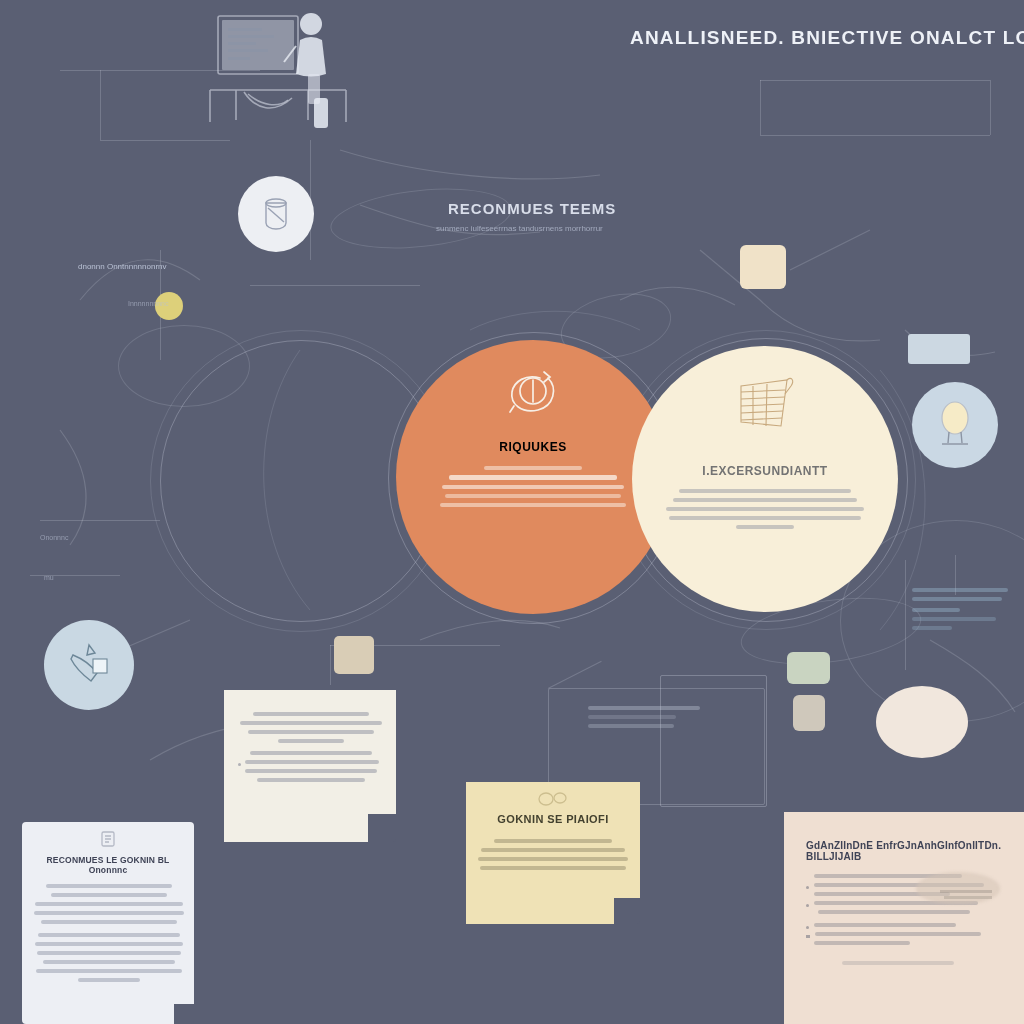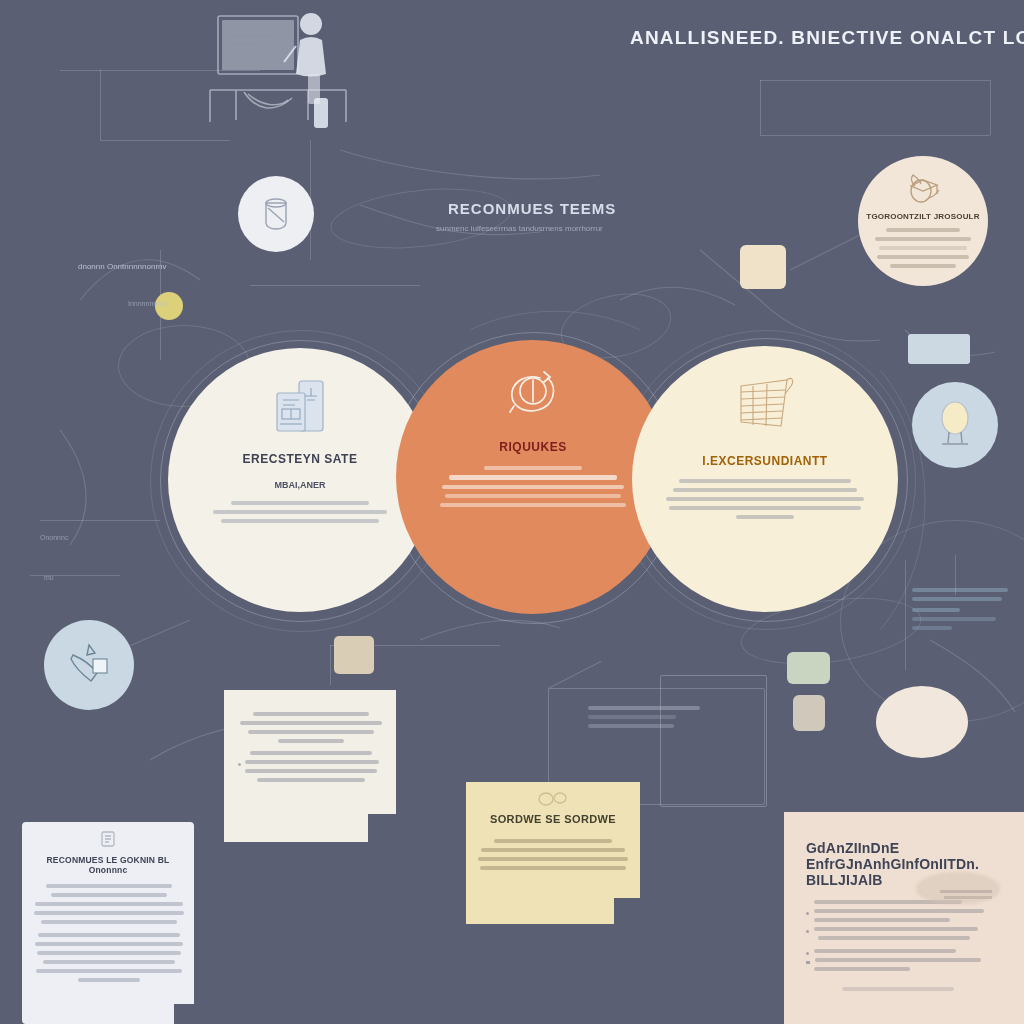--- a/index.html
+++ b/index.html
@@ -150,102 +150,61 @@
         <circle cx="115" cy="22" r="11"></circle>
         <path d="M104,38 q11,-6 22,0 l4,34 q-15,5 -30,0 z"></path>
         <rect x="112" y="72" width="12" height="30" rx="2" fill="rgba(226,230,240,.6)"></rect>
         <rect x="118" y="96" width="14" height="30" rx="3"></rect>
       </g>
       <path d="M100,44 L88,60" stroke="rgba(232,236,244,.8)" stroke-width="2" fill="none"></path>
     </svg>
   </div>
 
 
-  <div class="minicircle" style="left:858px;top:156px;width:130px;height:130px;background:#f2e6d8;padding-top:16px;">
-    <svg width="44" height="34" viewBox="0 0 44 34">
-      <g fill="none" stroke="#b99d7d" stroke-width="1.3">
-        <ellipse cx="20" cy="19" rx="10" ry="11"></ellipse>
-        <path d="M10,14 L22,8 L36,13 L22,19 Z"></path>
-        <path d="M36,13 L36,22"></path>
-        <path d="M28,26 q6,-2 10,-8"></path>
-        <path d="M14,14 q-6,-6 -2,-11 q6,4 8,9"></path>
-      </g>
-    </svg>
-    <div class="ttl" style="font-size:8px;color:#4c4030;margin-top:6px;letter-spacing:.2px;">TGOROONTZILT JROSOULR</div>
-    <div style="width:100px;margin-top:7px;color:#8c7f6d;">
-      <div class="tline s" style="width:74px;"></div>
-      <div class="tline s" style="width:96px;"></div>
-      <div class="tline s" style="width:88px;opacity:.22;"></div>
-      <div class="tline s" style="width:92px;"></div>
-      <div class="tline s" style="width:66px;"></div>
-    </div>
-  </div>
 
   <div class="mid-head" style="left:448px;top:200px;font-size:15px;">RECONMUES TEEMS</div>
   <div class="faintlabel" style="left:436px;top:224px;font-size:8px;opacity:.75;">sunmenc iulfeseerrnas tandusrnens morrhorrur</div>
 
   <div class="halo" style="left:160px;top:340px;width:280px;height:280px;"></div>
   <div class="halo" style="left:388px;top:332px;width:290px;height:290px;"></div>
   <div class="halo" style="left:624px;top:338px;width:282px;height:282px;"></div>
   <div class="halo" style="left:150px;top:330px;width:300px;height:300px;opacity:.5;"></div>
   <div class="halo" style="left:616px;top:330px;width:298px;height:298px;opacity:.5;"></div>
 
-  <div class="bigcircle" style="left:168px;top:348px;width:264px;height:264px;background:#f4f1e8;padding-top:28px;">
-    <svg width="62" height="62" viewBox="0 0 62 62">
-      <g fill="#dbe4ee" stroke="#9fb2c6" stroke-width="1.2">
-        <rect x="30" y="5" width="24" height="50" rx="3"></rect>
-        <rect x="8" y="17" width="28" height="38" rx="2"></rect>
-      </g>
-      <g fill="none" stroke="#8fa5bb" stroke-width="1.1">
-        <path d="M42,12 v8 M36,20 h12 M38,24 h8"></path>
-        <path d="M14,24 h16 M14,29 h12"></path>
-        <rect x="13" y="33" width="18" height="10"></rect>
-        <path d="M22,33 v10"></path>
-        <path d="M11,48 h22"></path>
-      </g>
-    </svg>
-    <div class="ttl" style="font-size:12px;color:#3e4253;margin-top:14px;">ERECSTEYN SATE</div>
-    <div class="sub" style="font-size:9px;color:#4d5165;margin-top:14px;">MBAI,ANER</div>
-    <div style="width:180px;margin-top:11px;color:#7e8498;">
-      <div class="tline s" style="width:138px;"></div>
-      <div class="tline s" style="width:174px;"></div>
-      <div class="tline s" style="width:158px;"></div>
-    </div>
-  </div>
 
   <div class="bigcircle" style="left:396px;top:340px;width:274px;height:274px;background:#e08a5e;padding-top:22px;">
     <svg width="66" height="62" viewBox="0 0 66 62">
       <g fill="none" stroke="#f7efe6" stroke-width="1.7" stroke-linecap="round">
         <path d="M48,16 C58,26 54,44 38,48 C22,52 10,42 12,30 C14,19 26,12 40,16"></path>
         <circle cx="33" cy="29" r="13"></circle>
         <path d="M33,18 L33,40"></path>
         <path d="M44,10 L50,15 L44,20"></path>
         <path d="M14,44 L10,50"></path>
       </g>
     </svg>
-    <div class="ttl" style="font-size:12px;color:#7f1d1d;margin-top:16px;">RIQUUKES</div>
+    <div class="ttl" style="font-size:12px;color:#000000;margin-top:16px;">RIQUUKES</div>
     <div style="width:190px;margin-top:12px;color:#fdf4ec;">
       <div class="tline s" style="width:98px;opacity:.5;"></div>
       <div class="tline" style="width:168px;opacity:.75;"></div>
       <div class="tline s" style="width:182px;opacity:.6;"></div>
       <div class="tline s" style="width:176px;opacity:.45;"></div>
       <div class="tline s" style="width:186px;opacity:.5;"></div>
     </div>
   </div>
 
   <div class="bigcircle" style="left:632px;top:346px;width:266px;height:266px;background:#f8efd9;padding-top:24px;">
     <svg width="72" height="64" viewBox="0 0 72 64">
       <g fill="none" stroke="#c8a97e" stroke-width="1.1">
         <path d="M12,16 L12,52 L52,56 L58,10 Z"></path>
         <path d="M12,22 L56,20 M12,29 L56,27 M12,36 L55,34 M12,43 L54,41 M12,50 L53,48"></path>
         <path d="M24,16 L24,55 M38,14 L37,56"></path>
         <path d="M58,10 C62,6 66,10 62,16 L56,24"></path>
       </g>
     </svg>
-    <div class="ttl" style="font-size:12px;color:#a16207;margin-top:20px;">I.EXCERSUNDIANTT</div>
+    <div class="ttl" style="font-size:12px;color:#737373;margin-top:30px;">I.EXCERSUNDIANTT</div>
     <div style="width:200px;margin-top:11px;color:#7a8094;">
       <div class="tline s" style="width:172px;"></div>
       <div class="tline s" style="width:184px;"></div>
       <div class="tline s" style="width:198px;"></div>
       <div class="tline s" style="width:192px;"></div>
       <div class="tline s" style="width:58px;"></div>
     </div>
   </div>
 
   <div class="badge" style="left:238px;top:176px;width:76px;height:76px;background:#edeff3;">
@@ -324,21 +283,21 @@
     <div style="position:absolute;right:0;bottom:0;width:28px;height:28px;background:#5a5f73;border-radius:0 0 3px 0;"></div>
   </div>
 
   <div class="card" style="left:466px;top:782px;width:174px;height:142px;background:#efe2b6;border-radius:0 0 24px 0;padding:8px 12px 0 12px;text-align:center;">
     <svg width="34" height="18" viewBox="0 0 34 18" style="opacity:.45;">
       <g fill="none" stroke="#a3935f" stroke-width="1.3">
         <ellipse cx="10" cy="9" rx="7" ry="6"></ellipse>
         <ellipse cx="24" cy="8" rx="6" ry="5"></ellipse>
       </g>
     </svg>
-    <div class="ttl" style="font-size:11px;color:#43412f;letter-spacing:.4px;margin-top:1px;">SORDWE SE SORDWE</div>
+    <div class="ttl" style="font-size:11px;color:#43412f;letter-spacing:.4px;margin-top:1px;">GOKNIN SE PIAIOFI</div>
     <div style="width:150px;margin:14px auto 0 auto;color:#7b7357;">
       <div class="tline s" style="width:118px;"></div>
       <div class="tline s" style="width:144px;"></div>
       <div class="tline s" style="width:150px;"></div>
       <div class="tline s" style="width:146px;"></div>
     </div>
     <div style="position:absolute;right:0;bottom:0;width:26px;height:26px;background:#5a5f73;border-radius:0 0 3px 0;"></div>
   </div>
 
   <div class="card" style="left:22px;top:822px;width:172px;height:202px;background:#edeff4;border-radius:4px 4px 16px 4px;padding:8px 12px 0 12px;text-align:center;">
@@ -359,21 +318,21 @@
       <div class="tline s" style="width:148px;"></div>
       <div class="tline s" style="width:144px;"></div>
       <div class="tline s" style="width:132px;"></div>
       <div class="tline s" style="width:146px;"></div>
       <div class="tline s" style="width:62px;"></div>
     </div>
     <div style="position:absolute;right:0;bottom:0;width:20px;height:20px;background:#5a5f73;border-radius:0 0 3px 0;"></div>
   </div>
 
   <div class="card" style="left:784px;top:812px;width:240px;height:212px;background:#efdfd2;padding:28px 0 0 22px;">
-    <div class="ttl" style="font-size:14px;color:#3f4356;letter-spacing:.2px;">GdAnZIInDnE EnfrGJnAnhGInfOnIITDn. BILLJIJAlB</div>
+    <div class="ttl" style="font-size:10px;color:#3f4356;letter-spacing:.2px;">GdAnZIInDnE EnfrGJnAnhGInfOnIITDn. BILLJIJAlB</div>
     <div style="width:190px;margin-top:12px;color:#7a7a84;">
       <div class="tline s" style="width:148px;margin-left:8px;"></div>
       <div style="display:flex;align-items:center;gap:5px;">
         <span style="width:3px;height:3px;border-radius:50%;background:#7a7a84;opacity:.6;flex:0 0 auto;"></span>
         <span class="tline s" style="width:170px;margin:0 0 5px 0;"></span>
       </div>
       <div class="tline s" style="width:136px;margin-left:8px;"></div>
       <div style="display:flex;align-items:center;gap:5px;">
         <span style="width:3px;height:3px;border-radius:50%;background:#7a7a84;opacity:.6;flex:0 0 auto;"></span>
         <span class="tline s" style="width:164px;margin:0 0 5px 0;"></span>

